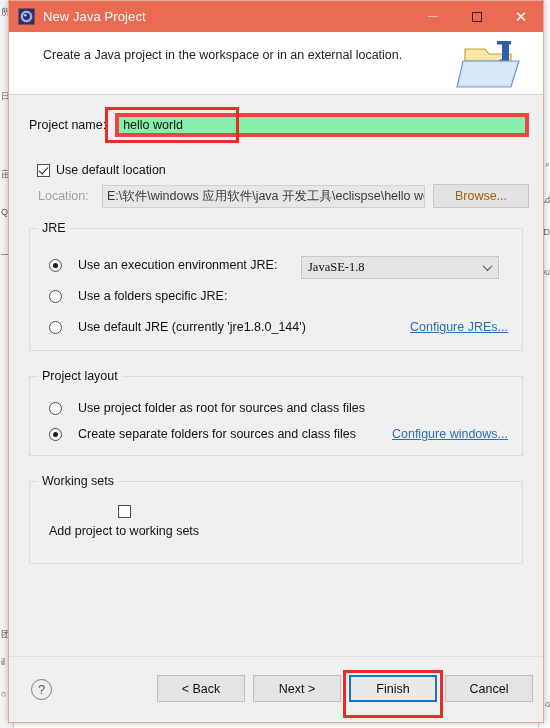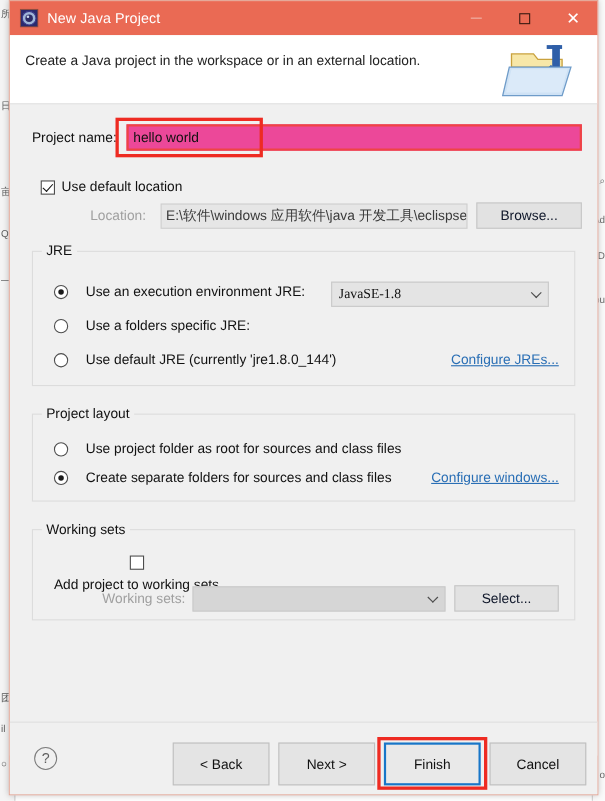--- a/index.html
+++ b/index.html
@@ -78,43 +78,43 @@
     background: #ffffff;
     border-bottom: 1px solid #d6d6d6;
     position: relative;
     padding: 9px 0 0 14px;
   }
   #header .h-title {
     font-size: 13.5px; font-weight: bold; color: #111111;
     letter-spacing: .1px;
   }
   #header .h-sub {
-    font-size: 12.5px; color: #222222; margin-top: 7px;
+    font-size: 12.5px; color: #222222; margin-top: 7px; margin-left: 20px;
   }
   #header .h-icon {
     position: absolute; right: 10px; top: 3px;
     width: 78px; height: 57px;
   }
 
   
   #body {
     position: relative;
     height: 592px;
     background: #f0f0f0;
     padding: 0 26px;
   }
 
   .row-projname {
     position: absolute; left: 20px; top: 17px; right: 14px; height: 26px;
     display: flex; align-items: center;
   }
   .lbl { font-size: 12.5px; color: #111111; }
   .text-input {
-    height: 24px; background: #ec4899;
-    border: 2px solid #ef4444;
+    height: 24px; background: #86efac;
+    border: 4px solid #ef4444;
     font-size: 12.5px; color: #111111;
     padding: 0 4px;
     display: flex; align-items: center;
   }
 
   .annot-red {
     position: absolute;
     border: 3px solid #ee2b22;
     pointer-events: none;
   }
@@ -126,29 +126,29 @@
   }
   .checkbox.checked::after {
     content: "";
     position: absolute; left: 3px; top: 0px;
     width: 4px; height: 8px;
     border: solid #111111; border-width: 0 1.6px 1.6px 0;
     transform: rotate(42deg);
   }
 
   .loc-row { position: absolute; left: 29px; top: 191px; right: 14px; height: 24px; display: flex; align-items: center; }
-  .lbl-dim { font-size: 12.5px; color: #a0a0a0; margin-left: 44px; }
+  .lbl-dim { font-size: 12.5px; color: #a0a0a0; }
   .input-dim {
     height: 23px; background: #e6e6e6; border: 1px solid #cfcfcf;
     font-size: 12.5px; color: #3a3a3a; padding: 0 4px;
     display: flex; align-items: center; overflow: hidden; white-space: nowrap;
   }
   .btn-dim {
     height: 24px; background: #e2e2e2; border: 1px solid #c6c6c6;
-    font-size: 12.5px; color: #0f172a;
+    font-size: 12.5px; color: #a16207;
     display: flex; align-items: center; justify-content: center;
   }
 
   
   .group {
     position: absolute;
     border: 1px solid #dcdcdc;
     background: transparent;
   }
   .group > .legend {
@@ -196,21 +196,21 @@
     height: 66px; background: #f0f0f0;
     border-top: 1px solid #dfdfdf;
   }
   .help-icon {
     position: absolute; left: 22px; top: 22px;
     width: 21px; height: 21px; border-radius: 50%;
     border: 1.4px solid #7d7d7d; color: #5d5d5d;
     font-size: 13px; display: flex; align-items: center; justify-content: center;
   }
   .btn {
-    position: absolute; top: 18px; height: 39px; width: 88px;
+    position: absolute; top: 18px; height: 27px; width: 88px;
     background: #e4e4e4; border: 1px solid #bfbfbf;
     font-size: 12.5px; color: #111111;
     display: flex; align-items: center; justify-content: center;
   }
   .btn.focused {
     border: 2px solid #1876c8;
     background: #e9e9e9;
   }
 </style>
 </head>
@@ -337,28 +337,20 @@
     </div>
 
     <div class="group" style="left:20px; top:386px; right:20px; height:83px;">
       <span class="legend">Working sets</span>
 
       <div class="chk-row" style="left:19px; top:23px;flex-direction:column;">
         <div class="checkbox"></div>
         <span class="lbl">Add project to working sets</span>
       </div>
 
-      <div style="position:absolute; left:19px; top:50px; right:14px; height:24px; display:flex; align-items:center;">
-        <span class="lbl-dim" style="width:82px;">Working sets:</span>
-        <div class="combo empty-dim" style="position:relative; flex:1; margin-right:8px;">
-          <span></span>
-          <span class="caret"></span>
-        </div>
-        <div class="btn-dim" style="width:95px;">Select...</div>
-      </div>
     </div>
 
   </div>
 
   <div id="footer">
     <div class="help-icon">?</div>
     <div class="btn" style="left:148px;">&lt; Back</div>
     <div class="btn" style="left:244px;">Next &gt;</div>
     <div class="btn focused" style="left:340px;">Finish</div>
     <div class="btn" style="left:436px;">Cancel</div>

